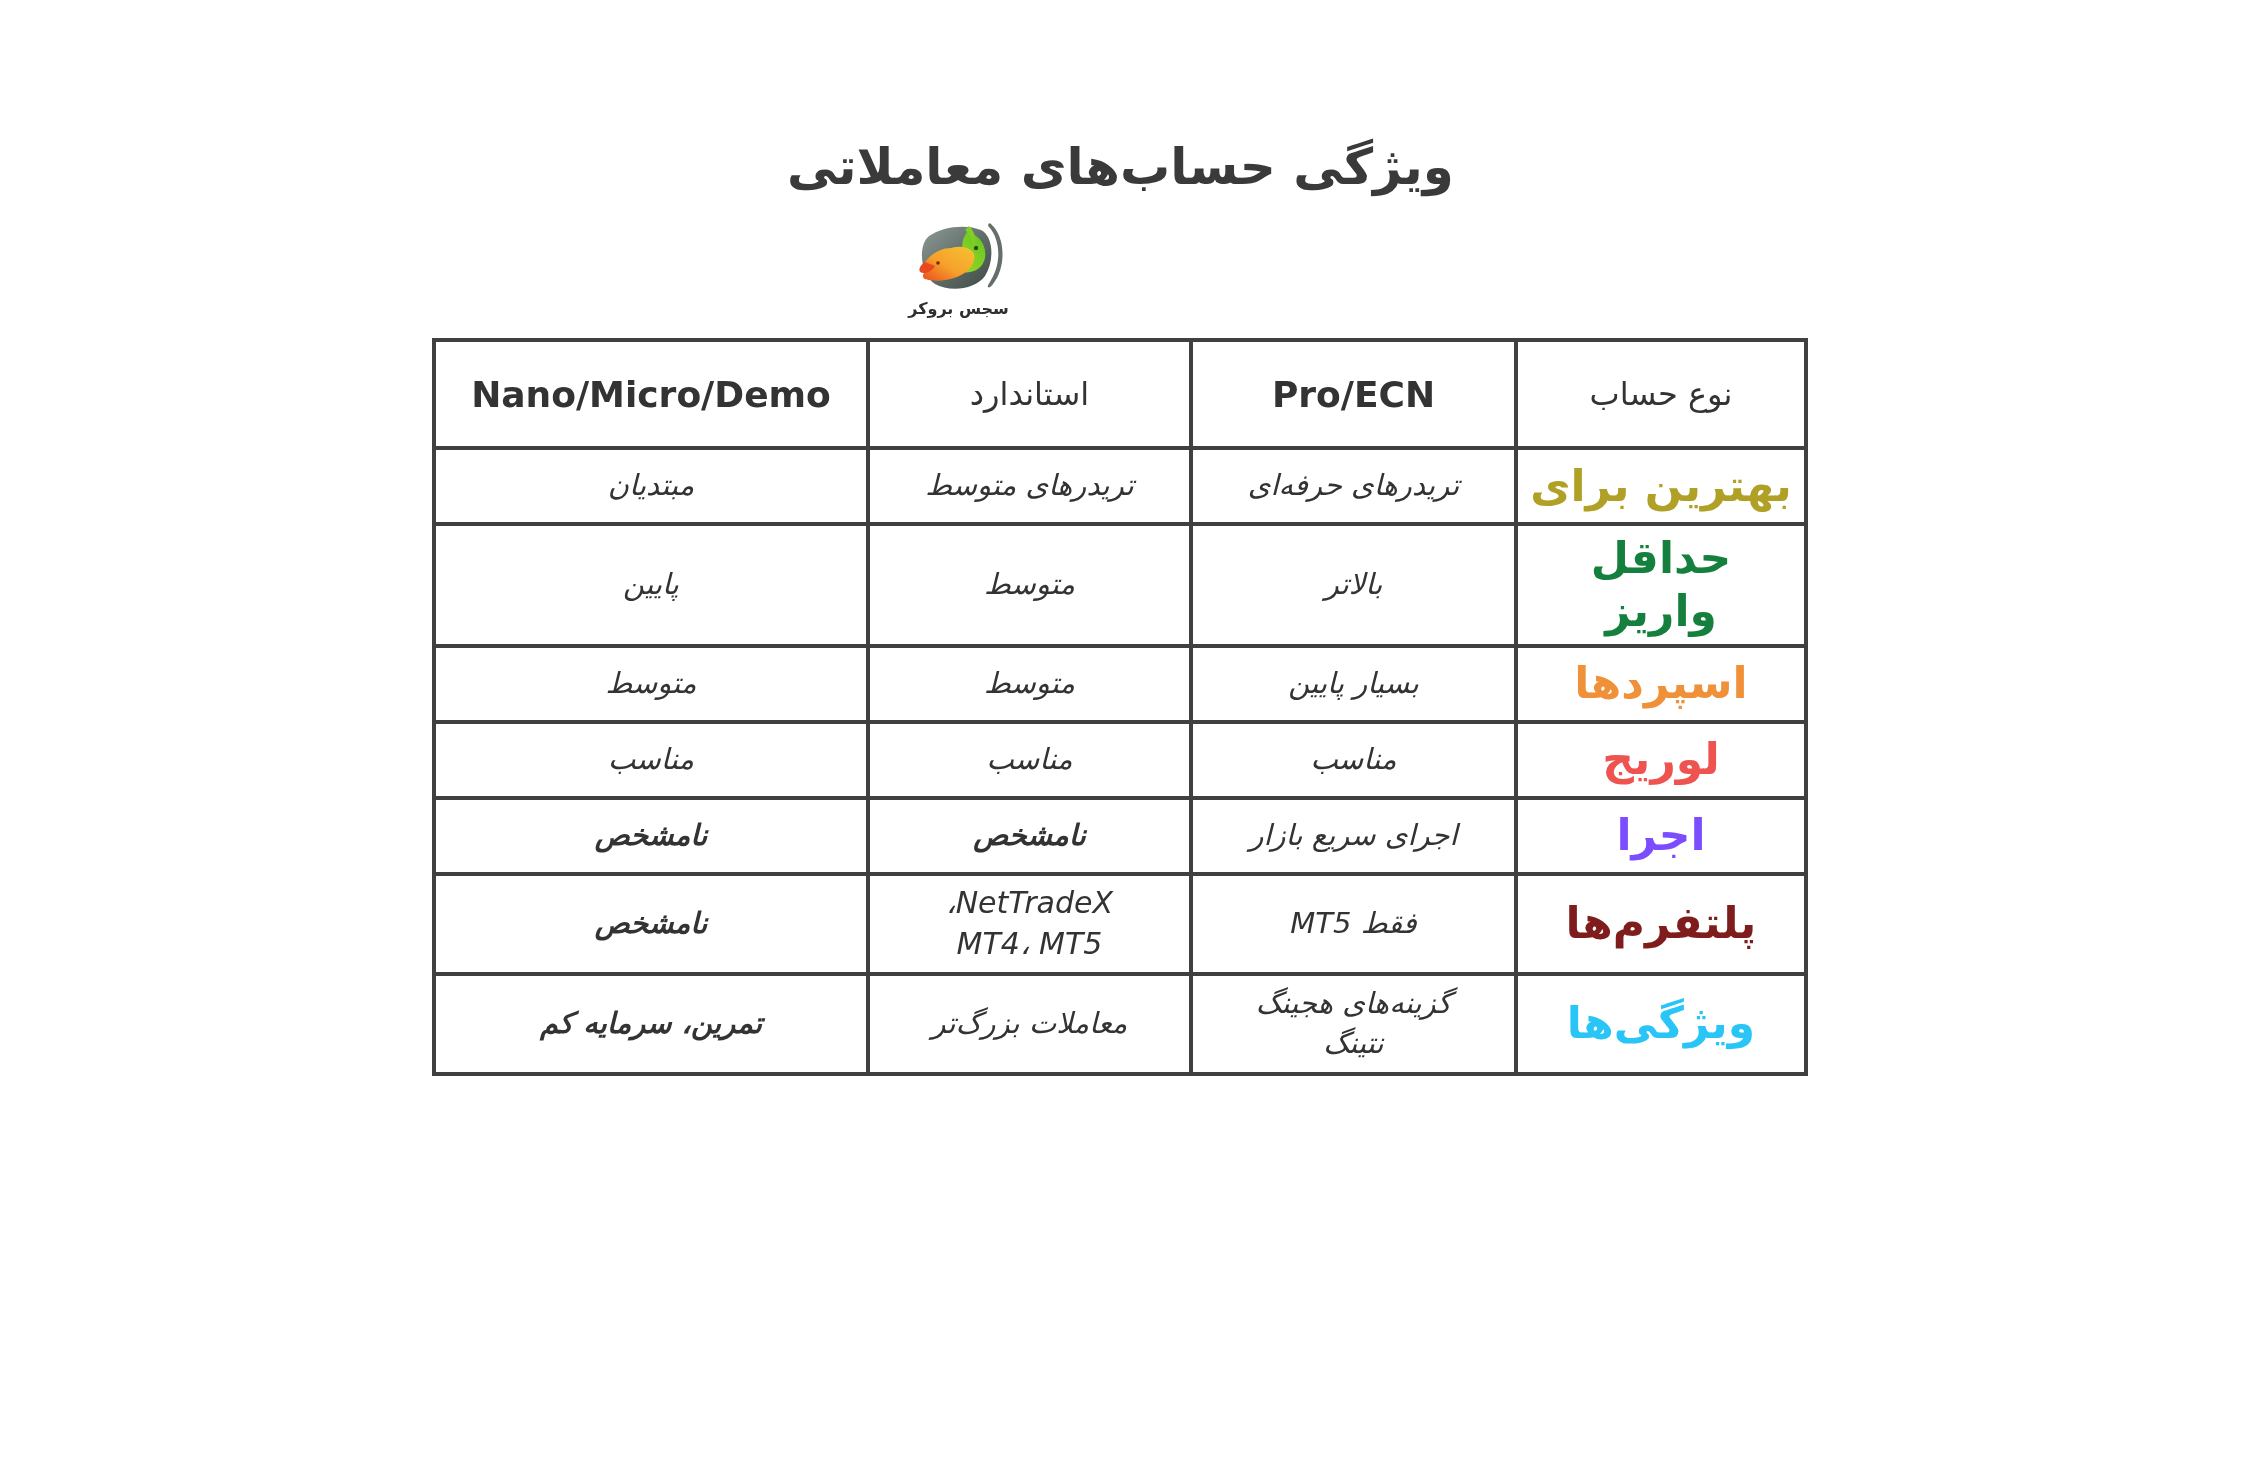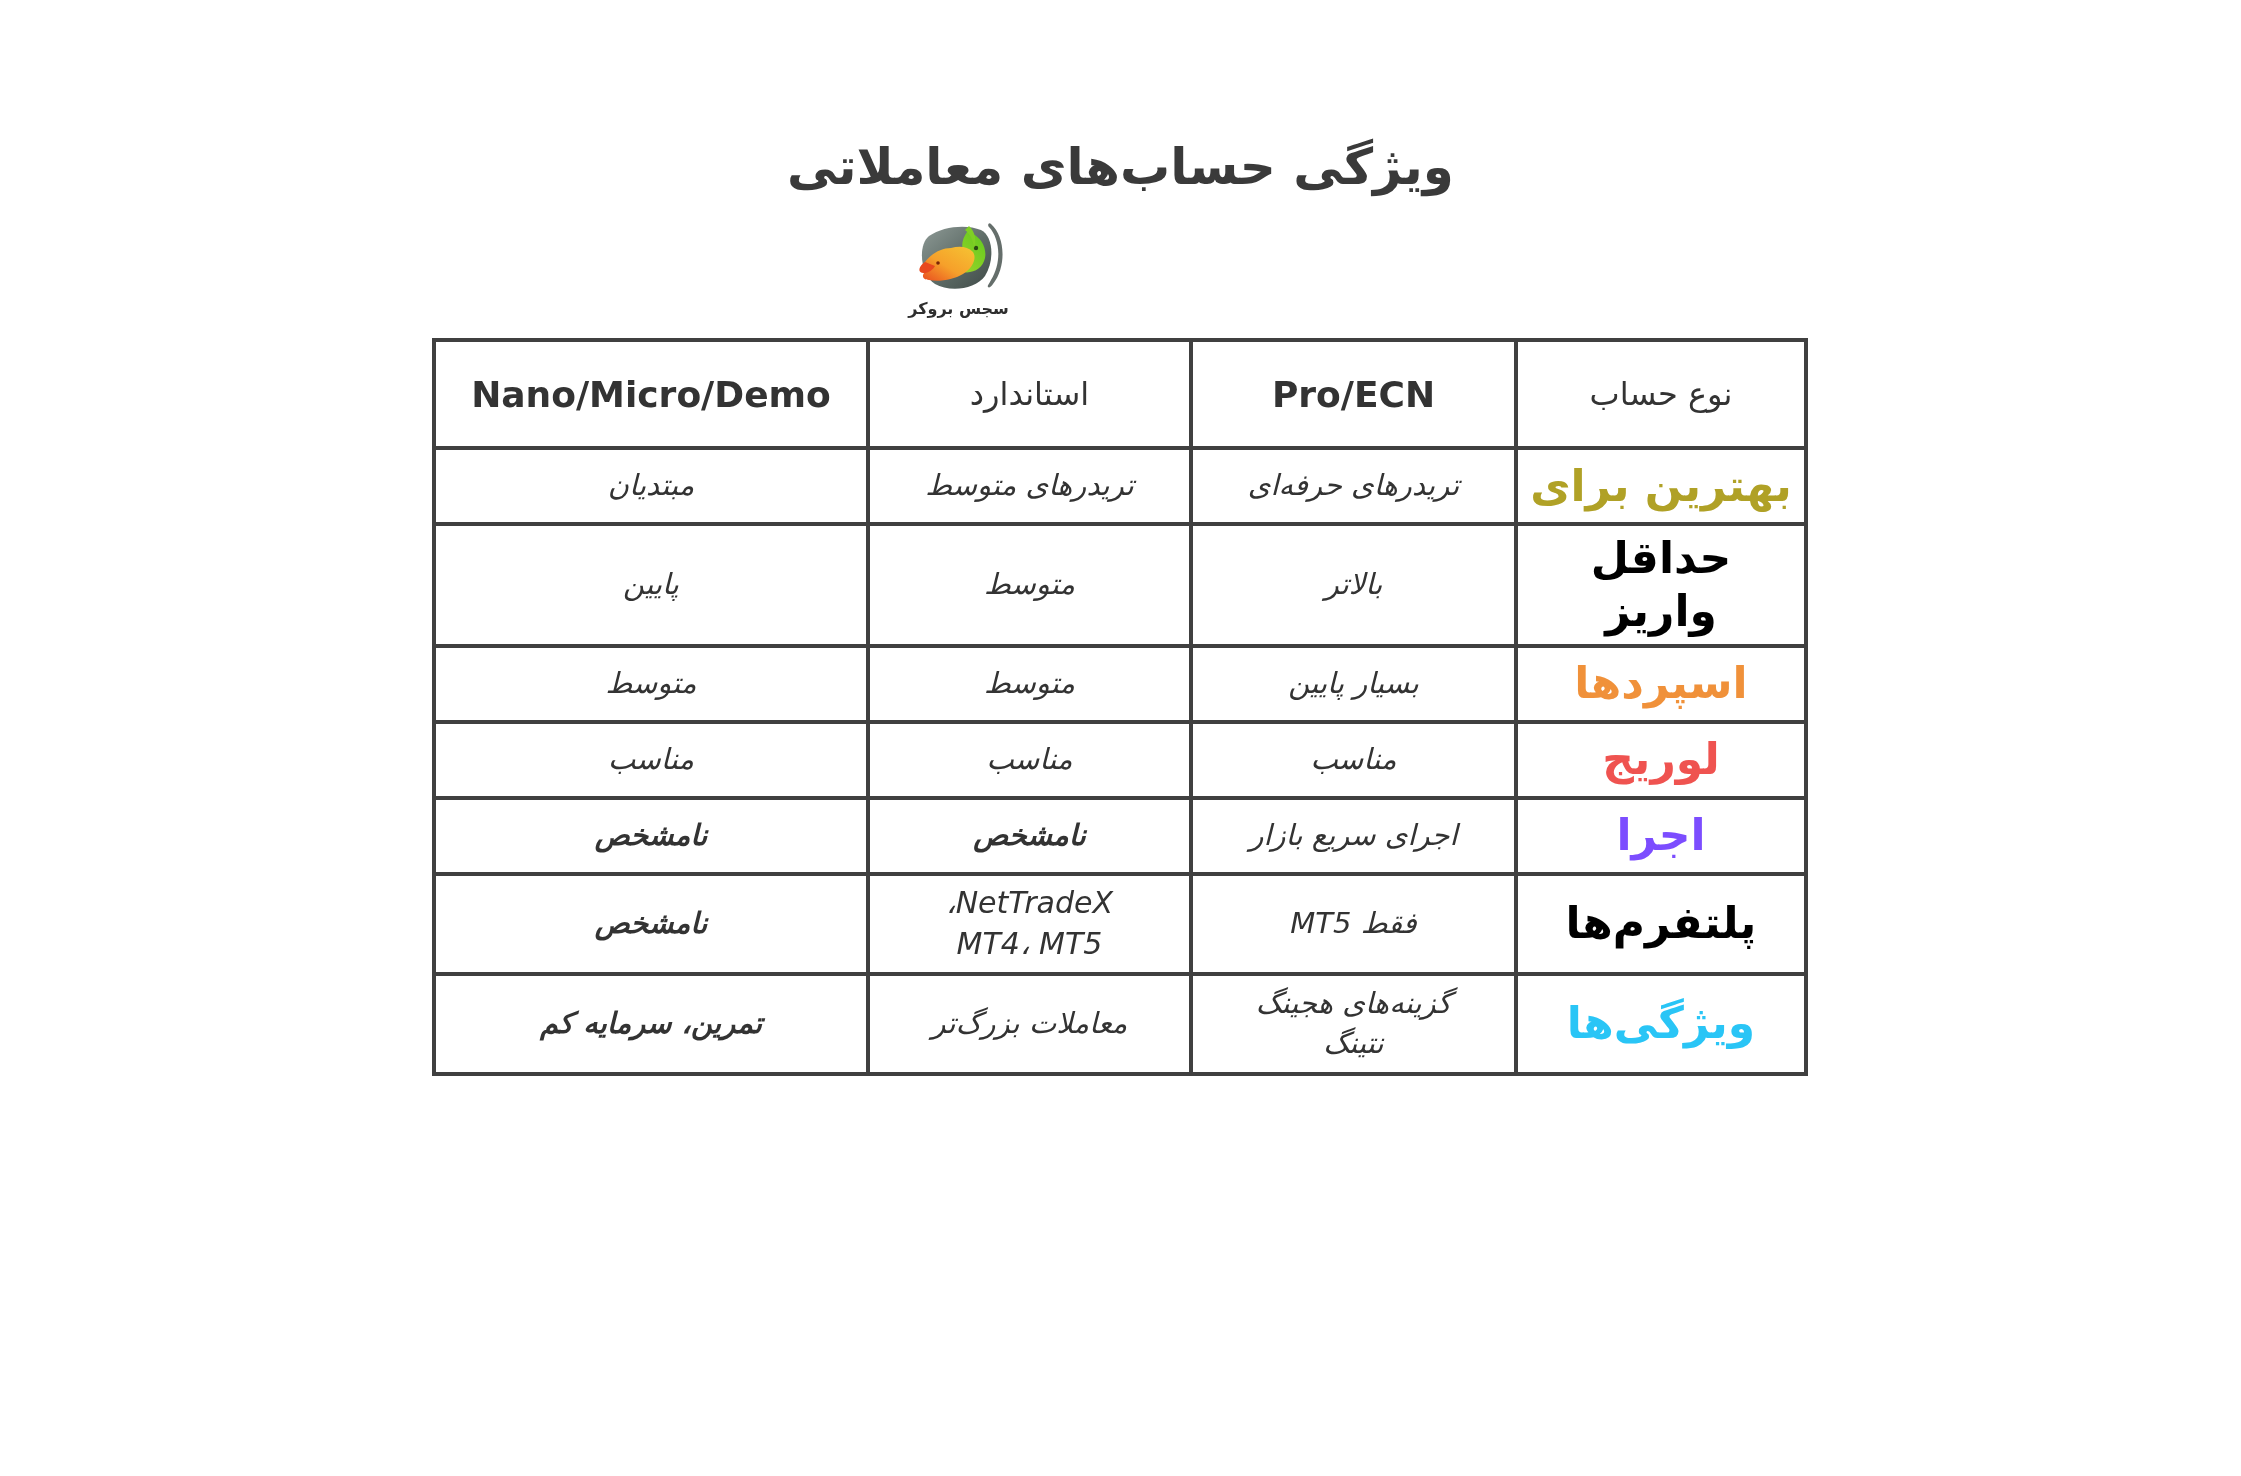--- a/index.html
+++ b/index.html
@@ -204,21 +204,21 @@
         </tr>
       </thead>
       <tbody>
         <tr>
           <td class="label-cell" style="color: rgb(176, 161, 38);">بهترین برای</td>
           <td class="val">تریدرهای حرفه‌ای</td>
           <td class="val">تریدرهای متوسط</td>
           <td class="val">مبتدیان</td>
         </tr>
         <tr>
-          <td class="label-cell" style="color: #000000;">حداقل واریز</td>
+          <td class="label-cell" style="color: #15803d;">حداقل واریز</td>
           <td class="val">بالاتر</td>
           <td class="val">متوسط</td>
           <td class="val">پایین</td>
         </tr>
         <tr>
           <td class="label-cell" style="color: rgb(240, 145, 58);">اسپردها</td>
           <td class="val">بسیار پایین</td>
           <td class="val">متوسط</td>
           <td class="val">متوسط</td>
         </tr>
@@ -228,21 +228,21 @@
           <td class="val">مناسب</td>
           <td class="val">مناسب</td>
         </tr>
         <tr>
           <td class="label-cell" style="color: rgb(124, 77, 255);">اجرا</td>
           <td class="val">اجرای سریع بازار</td>
           <td class="val bold">نامشخص</td>
           <td class="val bold">نامشخص</td>
         </tr>
         <tr class="tall">
-          <td class="label-cell" style="color: #000000;">پلتفرم‌ها</td>
+          <td class="label-cell" style="color: #7f1d1d;">پلتفرم‌ها</td>
           <td class="val">فقط MT5</td>
           <td class="val latin">NetTradeX،<br>MT4، MT5</td>
           <td class="val bold">نامشخص</td>
         </tr>
         <tr class="tall">
           <td class="label-cell" style="color: rgb(41, 197, 246);">ویژگی‌ها</td>
           <td class="val">گزینه‌های هجینگ<br>نتینگ</td>
           <td class="val">معاملات بزرگ‌تر</td>
           <td class="val bold">تمرین، سرمایه کم</td>
         </tr>

